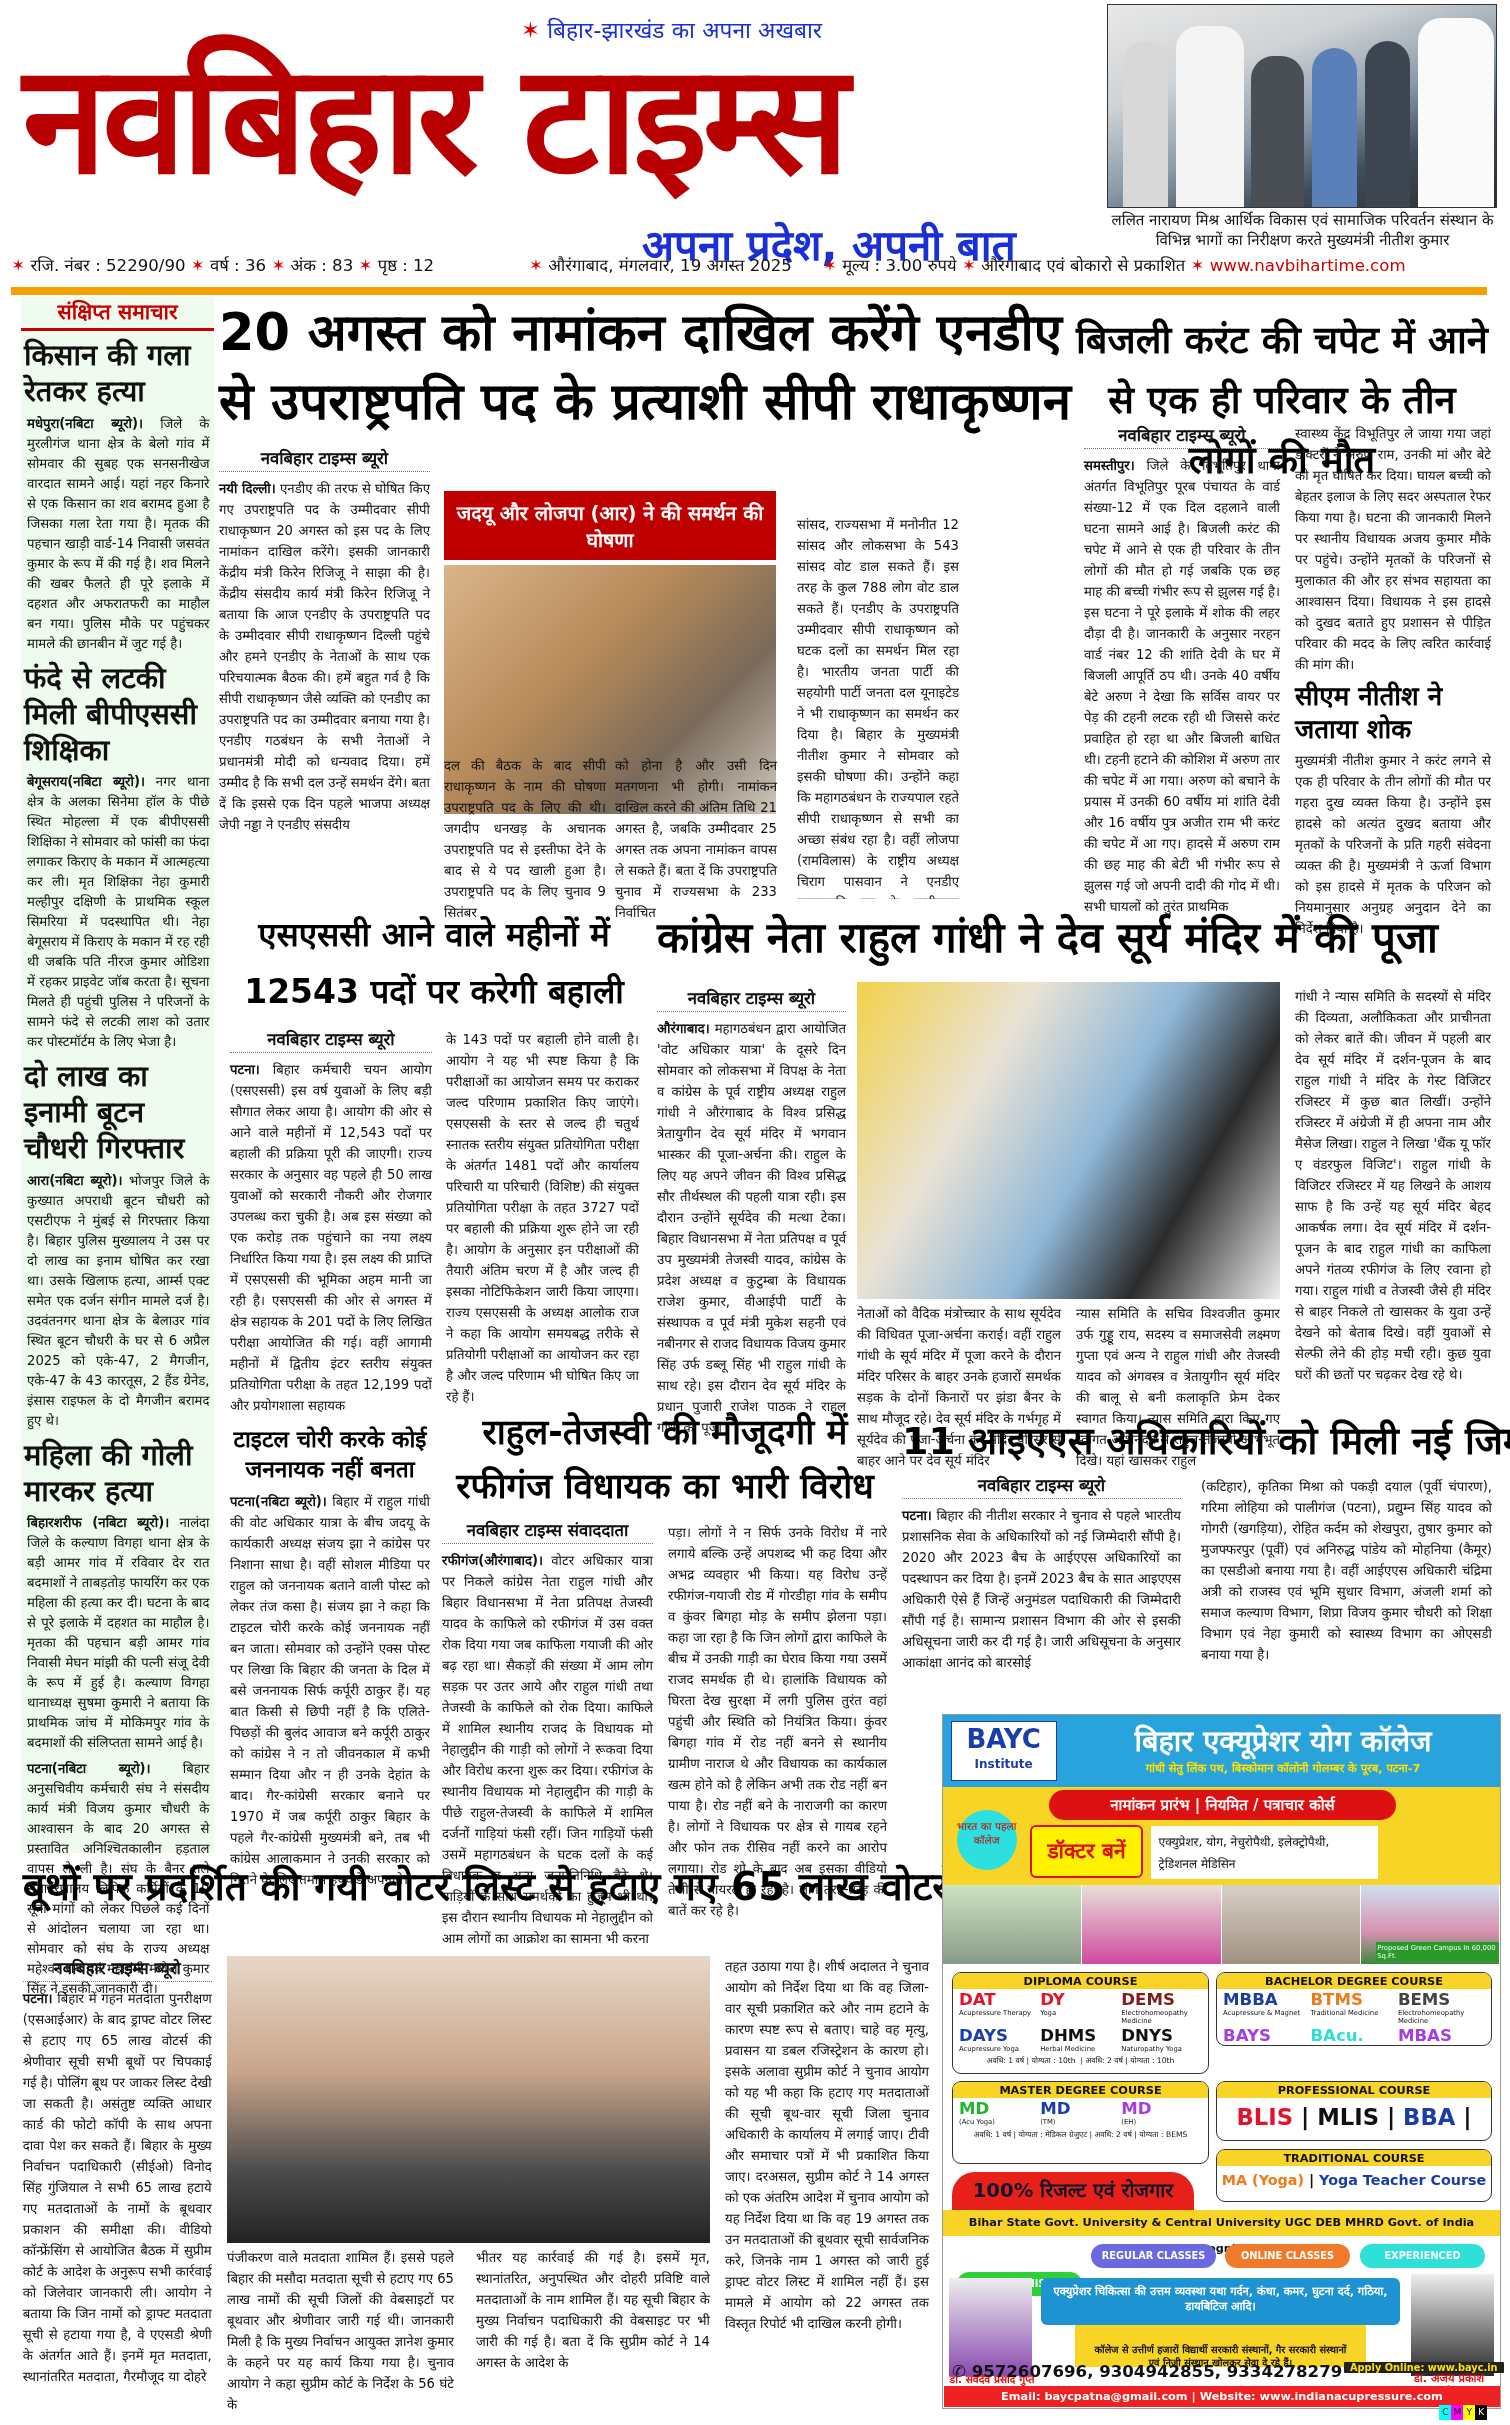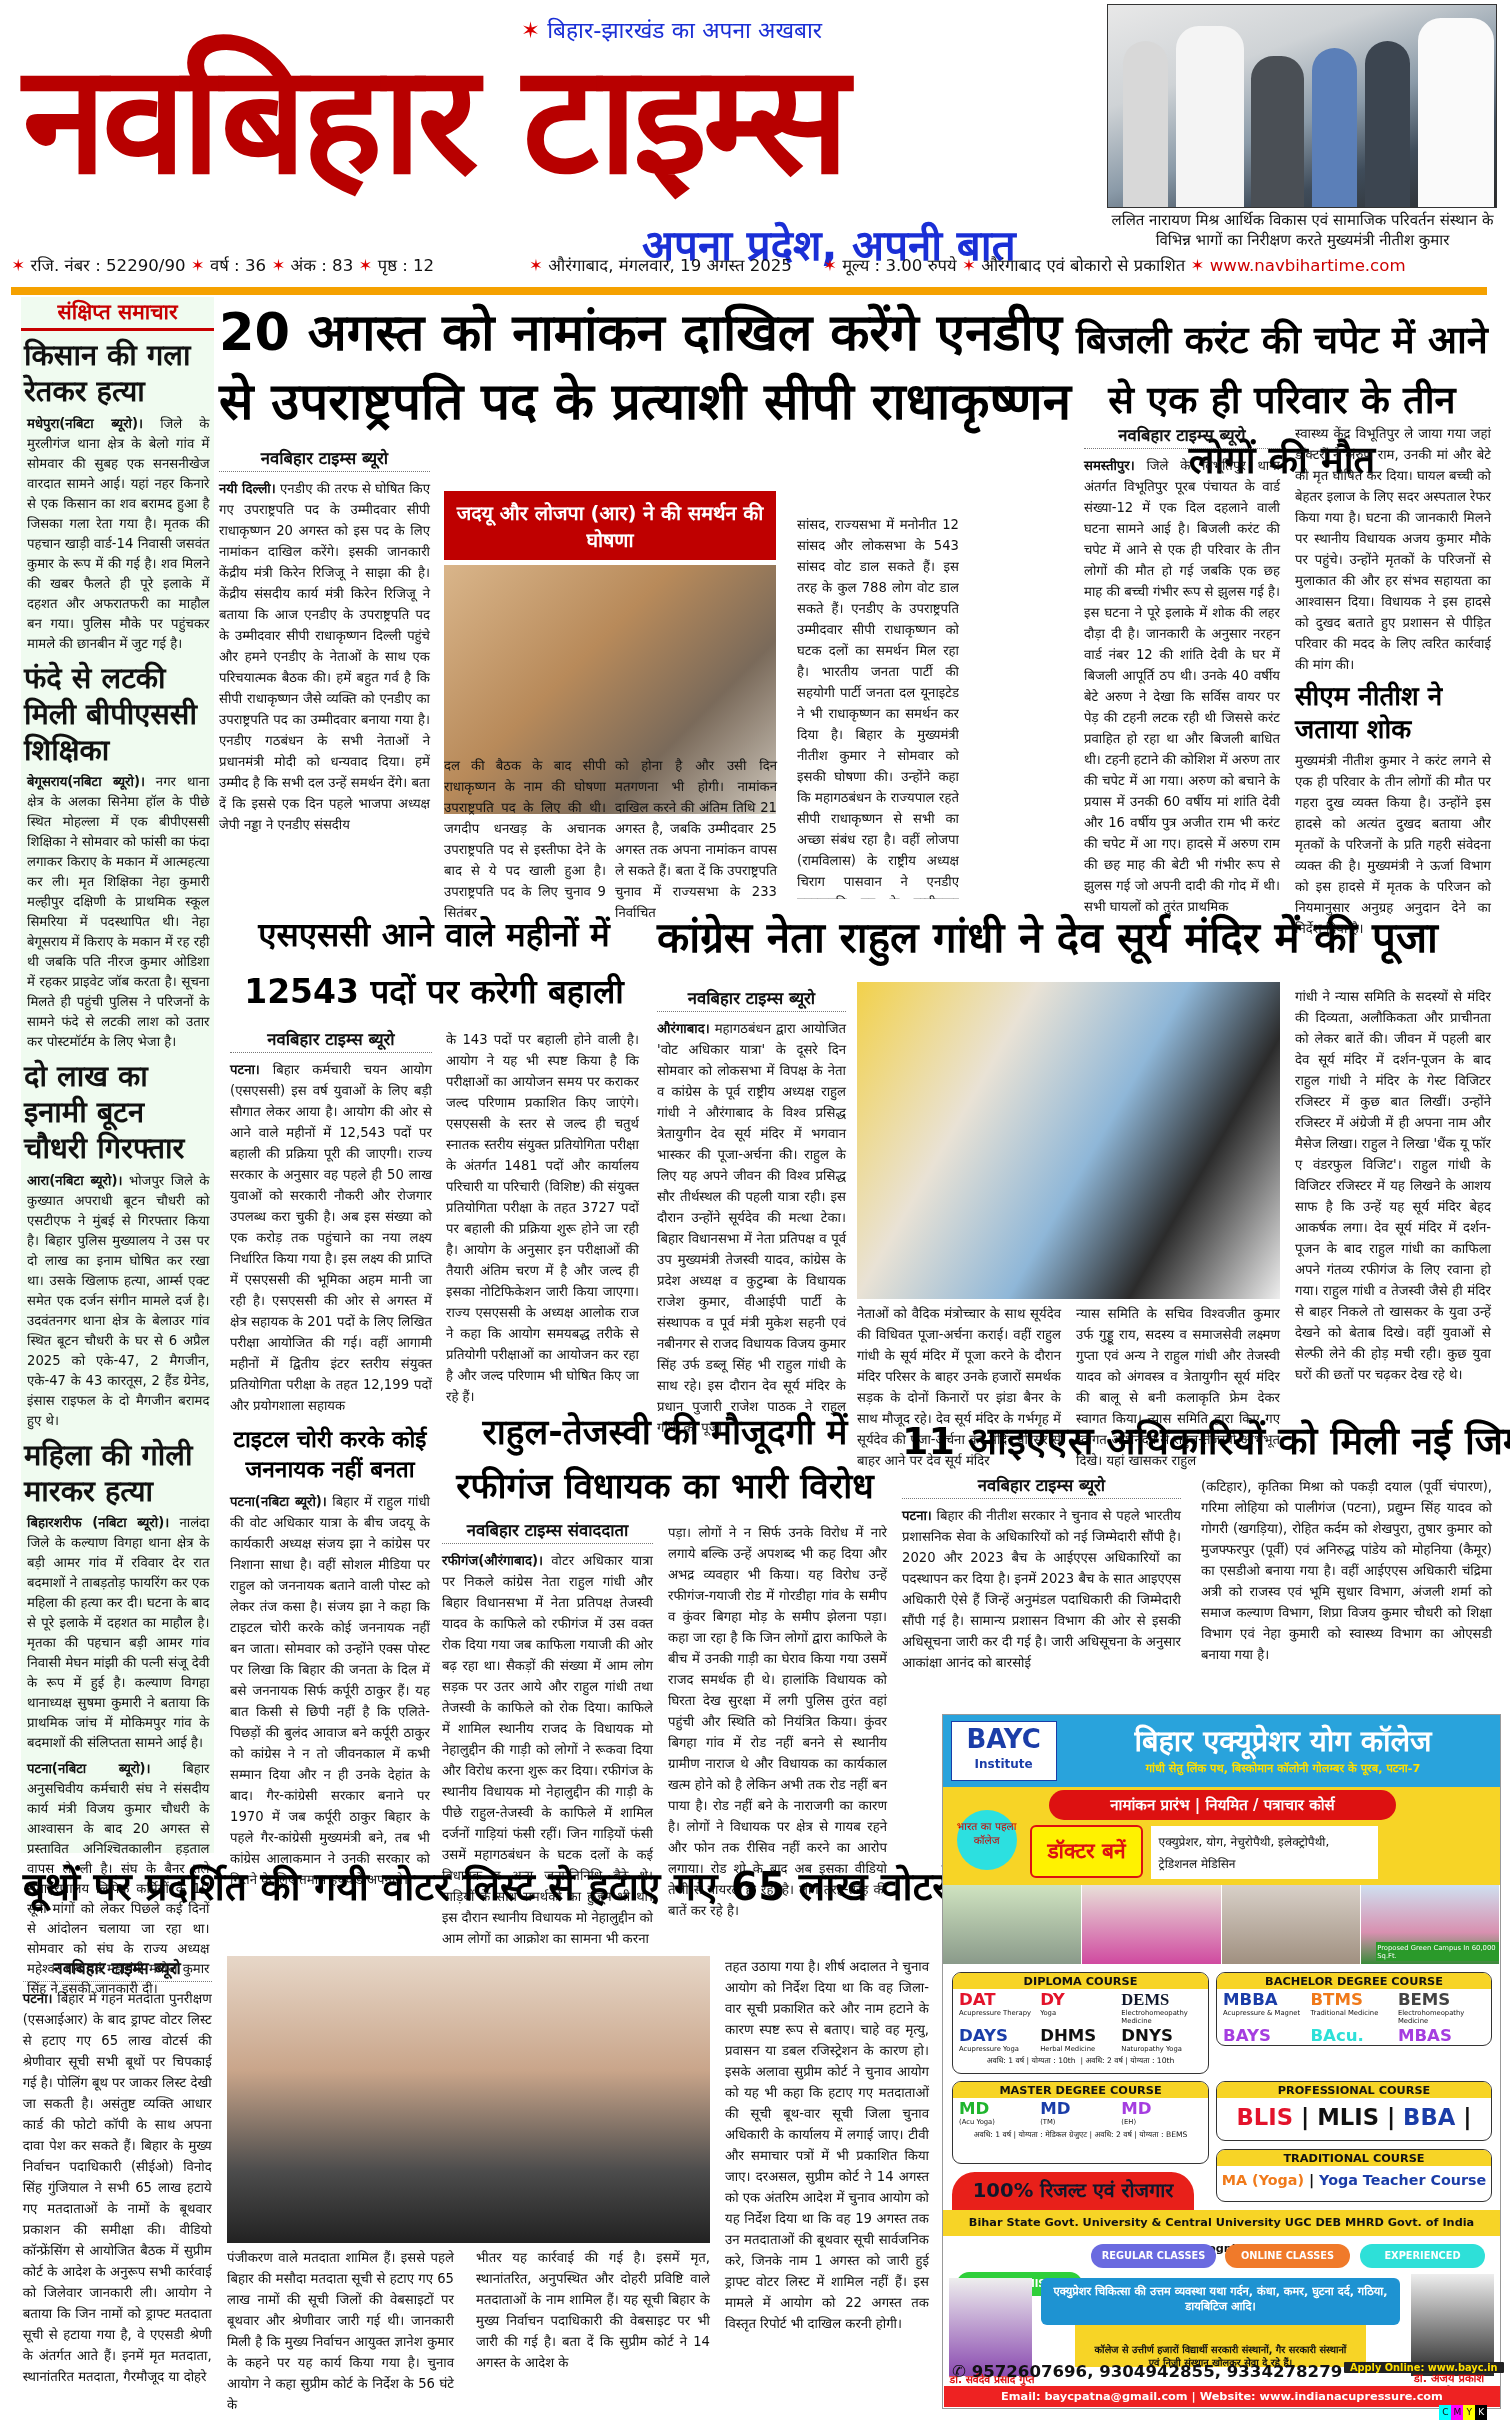--- a/index.html
+++ b/index.html
@@ -206,21 +206,21 @@
     <div class="cgrid" id="diploma-grid">
         <div class="ci">
           <b style="color: rgb(227, 19, 43);">DAT</b>
           <span>Acupressure Therapy</span>
         </div>
         <div class="ci">
           <b style="color: rgb(227, 19, 43);">DY</b>
           <span>Yoga</span>
         </div>
         <div class="ci">
-          <b style="color: #0f172a; font-family: Liberation Serif, serif;">DEMS</b>
+          <b style="color: #7f1d1d;">DEMS</b>
           <span>Electrohomeopathy Medicine</span>
         </div>
         <div class="ci">
           <b style="color: rgb(27, 61, 168);">DAYS</b>
           <span>Acupressure Yoga</span>
         </div>
         <div class="ci">
           <b style="color: rgb(17, 17, 17);">DHMS</b>
           <span>Herbal Medicine</span>
         </div>

